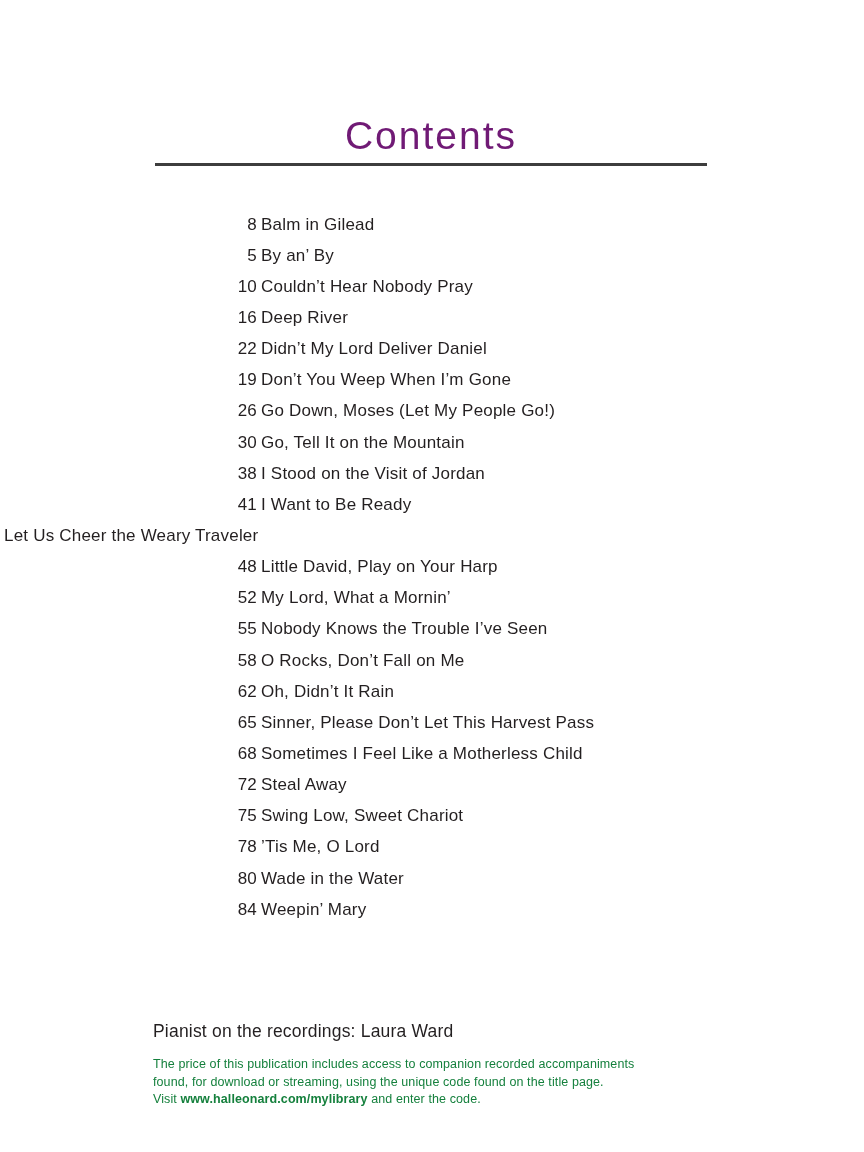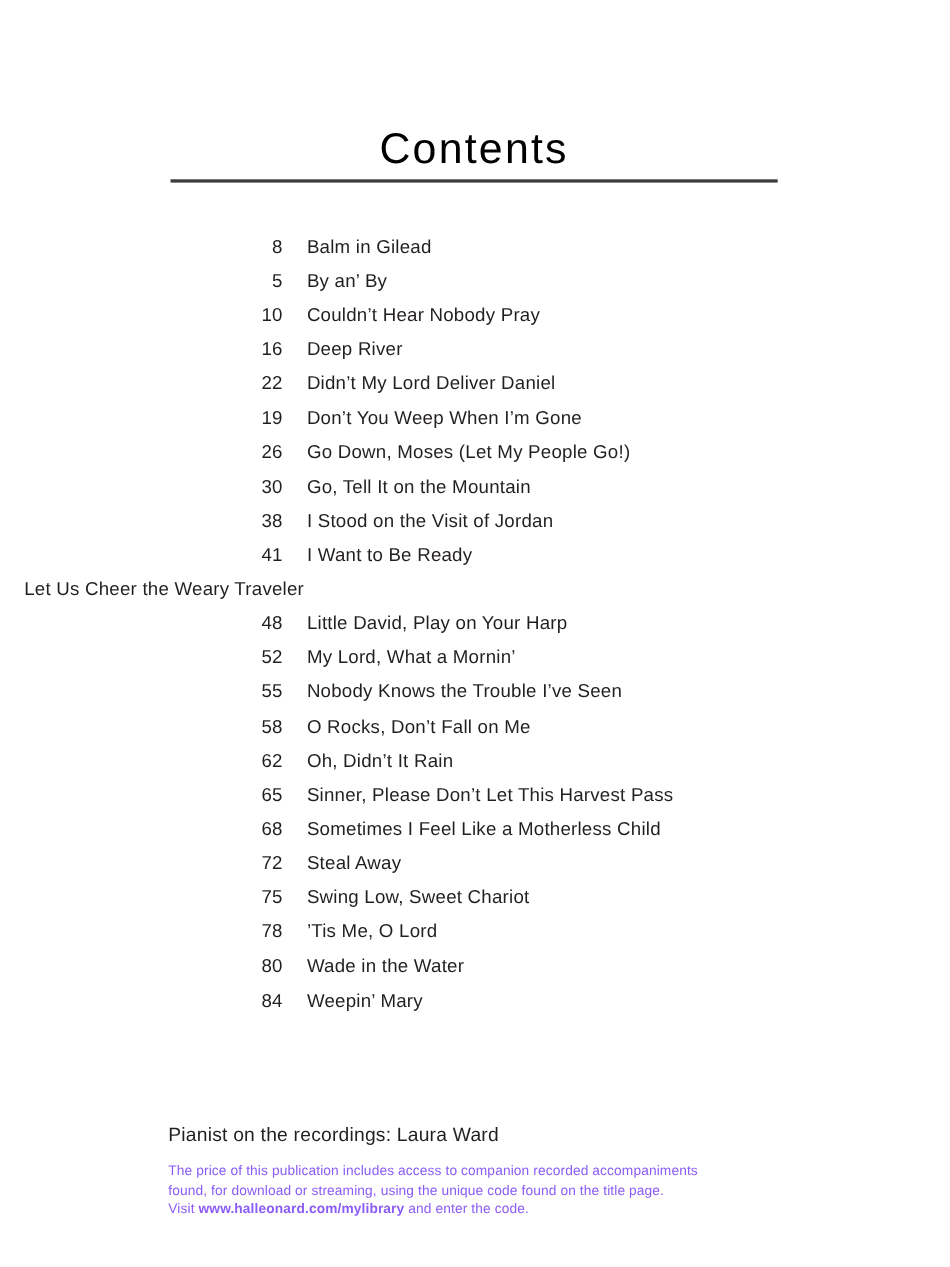--- a/index.html
+++ b/index.html
@@ -15,21 +15,21 @@
   .title {
     position: absolute;
     top: 114px;
     left: 155px;
     width: 552px;
     margin: 0;
     text-align: center;
     font-size: 39px;
     font-weight: 400;
     letter-spacing: 2px;
-    color: #000000;
+    color: #701a75;
   }
   .title-rule {
     position: absolute;
     top: 163px;
     left: 155px;
     width: 552px;
     height: 3px;
     background: #3d3d3d;
   }
   .toc {
@@ -43,38 +43,38 @@
     align-items: center;
     font-size: 17px;
     letter-spacing: 0.2px;
   }
   .toc-num {
     width: 257px;
     text-align: right;
     flex: 0 0 auto;
   }
   .toc-title {
-    margin-left: 22px;
+    margin-left: 4px;
     white-space: nowrap;
   }
   .pianist {
     position: absolute;
     top: 1021px;
     left: 153px;
     font-size: 17.5px;
     letter-spacing: 0.2px;
   }
   .fineprint {
     position: absolute;
     top: 1056px;
     left: 153px;
     font-size: 12.5px;
     line-height: 17.5px;
     letter-spacing: 0.1px;
-    color: #8b5cf6;
+    color: #15803d;
   }
   .fineprint b { font-weight: bold; }
 </style>
 </head>
 <body>
 
 <div class="page">
 
   <h1 class="title">Contents</h1>
   <div class="title-rule"></div>

